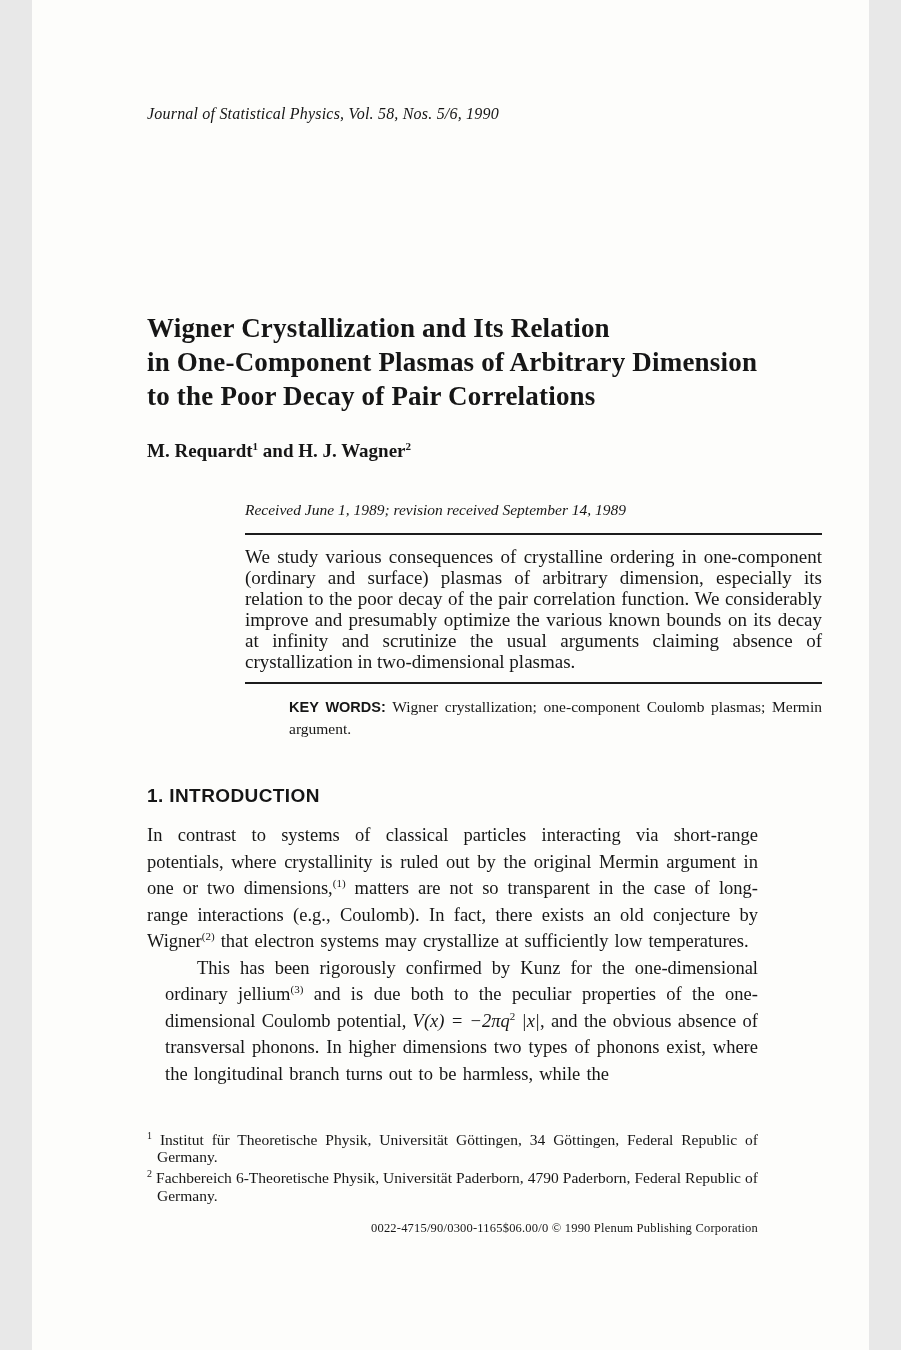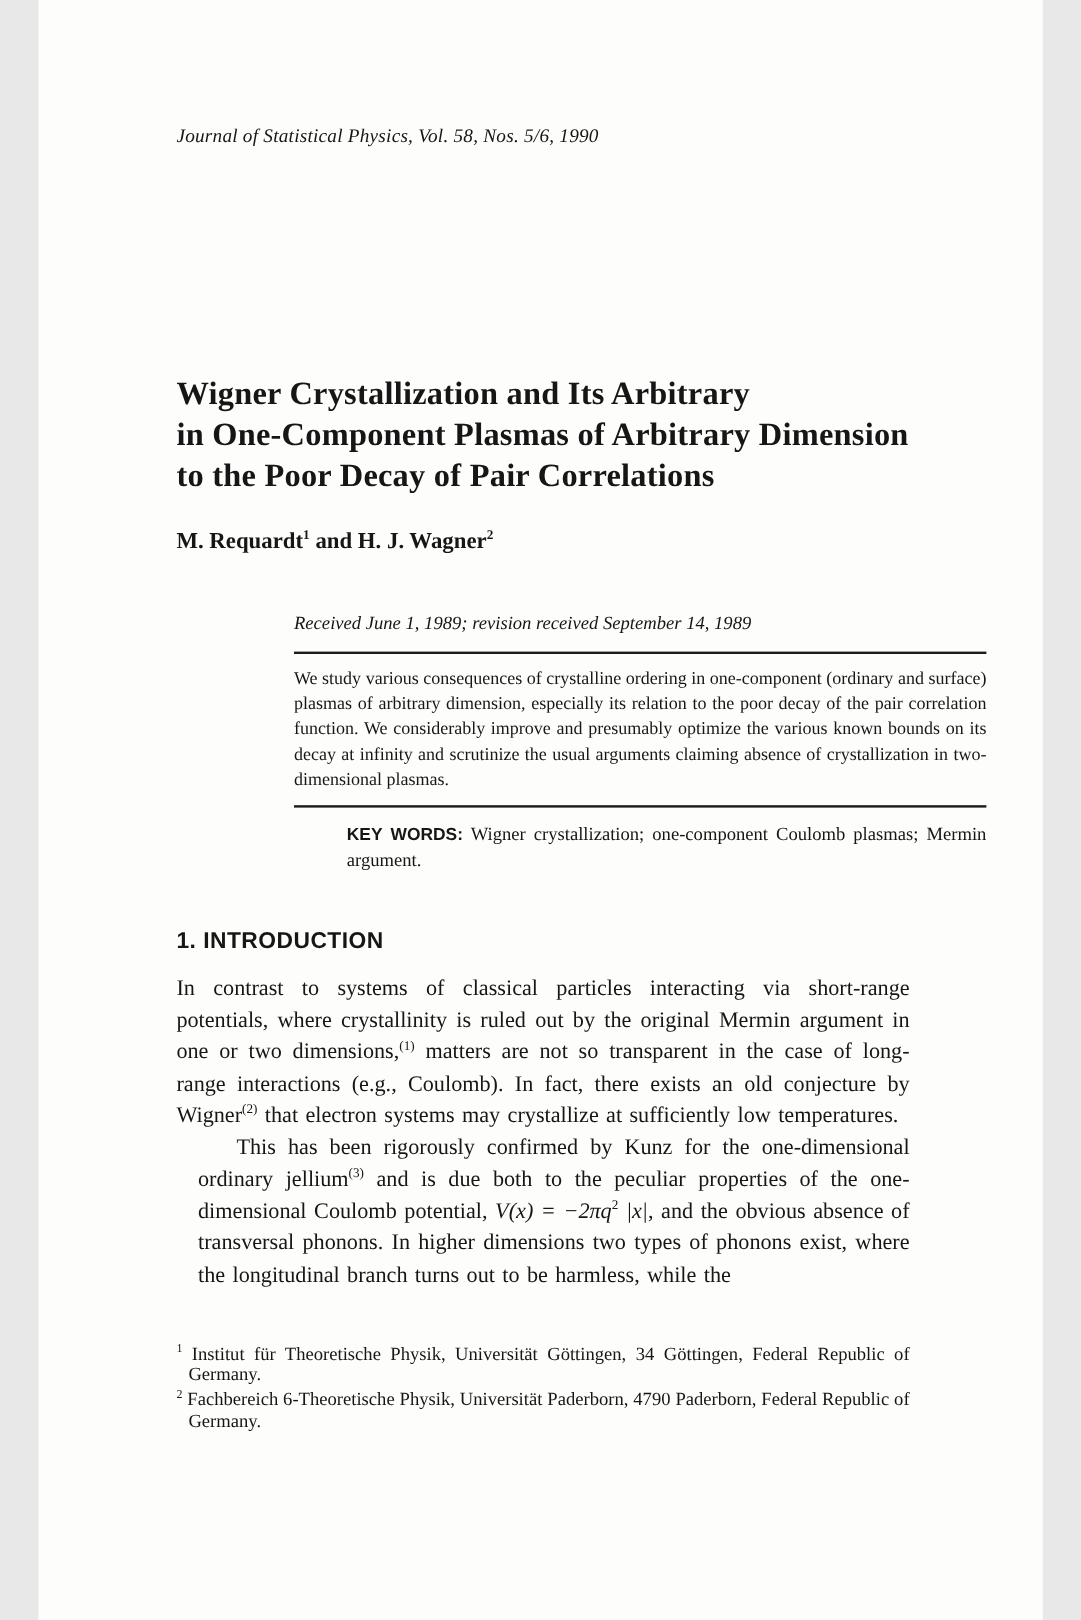--- a/index.html
+++ b/index.html
@@ -35,32 +35,32 @@
     margin-top: 27px;
     font-size: 19px;
     font-weight: bold;
   }
   .authors sup { font-size: 11px; }
   .abstract-block {
     margin-left: 98px;
     width: 577px;
   }
   .received {
-    margin-top: 49px;
+    margin-top: 39px;
     font-style: italic;
     font-size: 15.5px;
   }
   .rule {
     border: none;
     border-top: 2px solid #1c1c1c;
     margin-top: 14px;
   }
   .abstract-text {
     margin-top: 11px;
-    font-size: 15px;
+    font-size: 19px;
     line-height: 21px;
     text-align: justify;
   }
   .rule-2 { margin-top: 10px; }
   .keywords {
     margin-top: 12px;
     font-size: 15.5px;
     line-height: 21px;
     text-align: justify;
     margin-left: 44px;
@@ -118,21 +118,21 @@
 </style>
 </head>
 <body>
 
 <div class="page">
   <div class="content">
 
     <div class="journal-line">Journal of Statistical Physics, Vol. 58, Nos. 5/6, 1990</div>
 
     <h1 class="title">
-      <span class="tl">Wigner Crystallization and Its Arbitrary</span>
+      <span class="tl">Wigner Crystallization and Its Relation</span>
       <span class="tl">in One-Component Plasmas of Arbitrary Dimension</span>
       <span class="tl">to the Poor Decay of Pair Correlations</span>
     </h1>
 
     <div class="authors"><span>M. Requardt</span><sup>1</sup><span> and </span><span>H. J. Wagner</span><sup>2</sup></div>
 
     <div class="abstract-block">
       <div class="received">Received June 1, 1989; revision received September 14, 1989</div>
 
       <hr class="rule">
@@ -149,15 +149,16 @@
     <p class="body-para para-1"><span>In contrast to systems of classical particles interacting via short-range potentials, where crystallinity is ruled out by the original Mermin argument in one or two dimensions,</span><sup>(1)</sup><span> matters are not so transparent in the case of long-range interactions (e.g., Coulomb). In fact, there exists an old conjecture by Wigner</span><sup>(2)</sup><span> that electron systems may crystallize at sufficiently low temperatures.</span></p>
 
     <p class="body-para para-2"><span>This has been rigorously confirmed by Kunz for the one-dimensional ordinary jellium</span><sup>(3)</sup><span> and is due both to the peculiar properties of the one-dimensional Coulomb potential, </span><span class="formula"><span>V(x) = −2πq</span><sup class="formula-sup">2</sup><span> |x|</span></span><span>, and the obvious absence of transversal phonons. In higher dimensions two types of phonons exist, where the longitudinal branch turns out to be harmless, while the</span></p>
 
     <div class="footnotes">
       <div class="footnote"><sup>1</sup><span> Institut für Theoretische Physik, Universität Göttingen, 34 Göttingen, Federal Republic of Germany.</span></div>
       <div class="footnote"><sup>2</sup><span> Fachbereich 6-Theoretische Physik, Universität Paderborn, 4790 Paderborn, Federal Republic of Germany.</span></div>
     </div>
 
 
+    <div class="copyright">0022-4715/90/0300-1165$06.00/0 © 1990 Plenum Publishing Corporation</div>
 
   </div>
 </div>
 
 </body></html>

